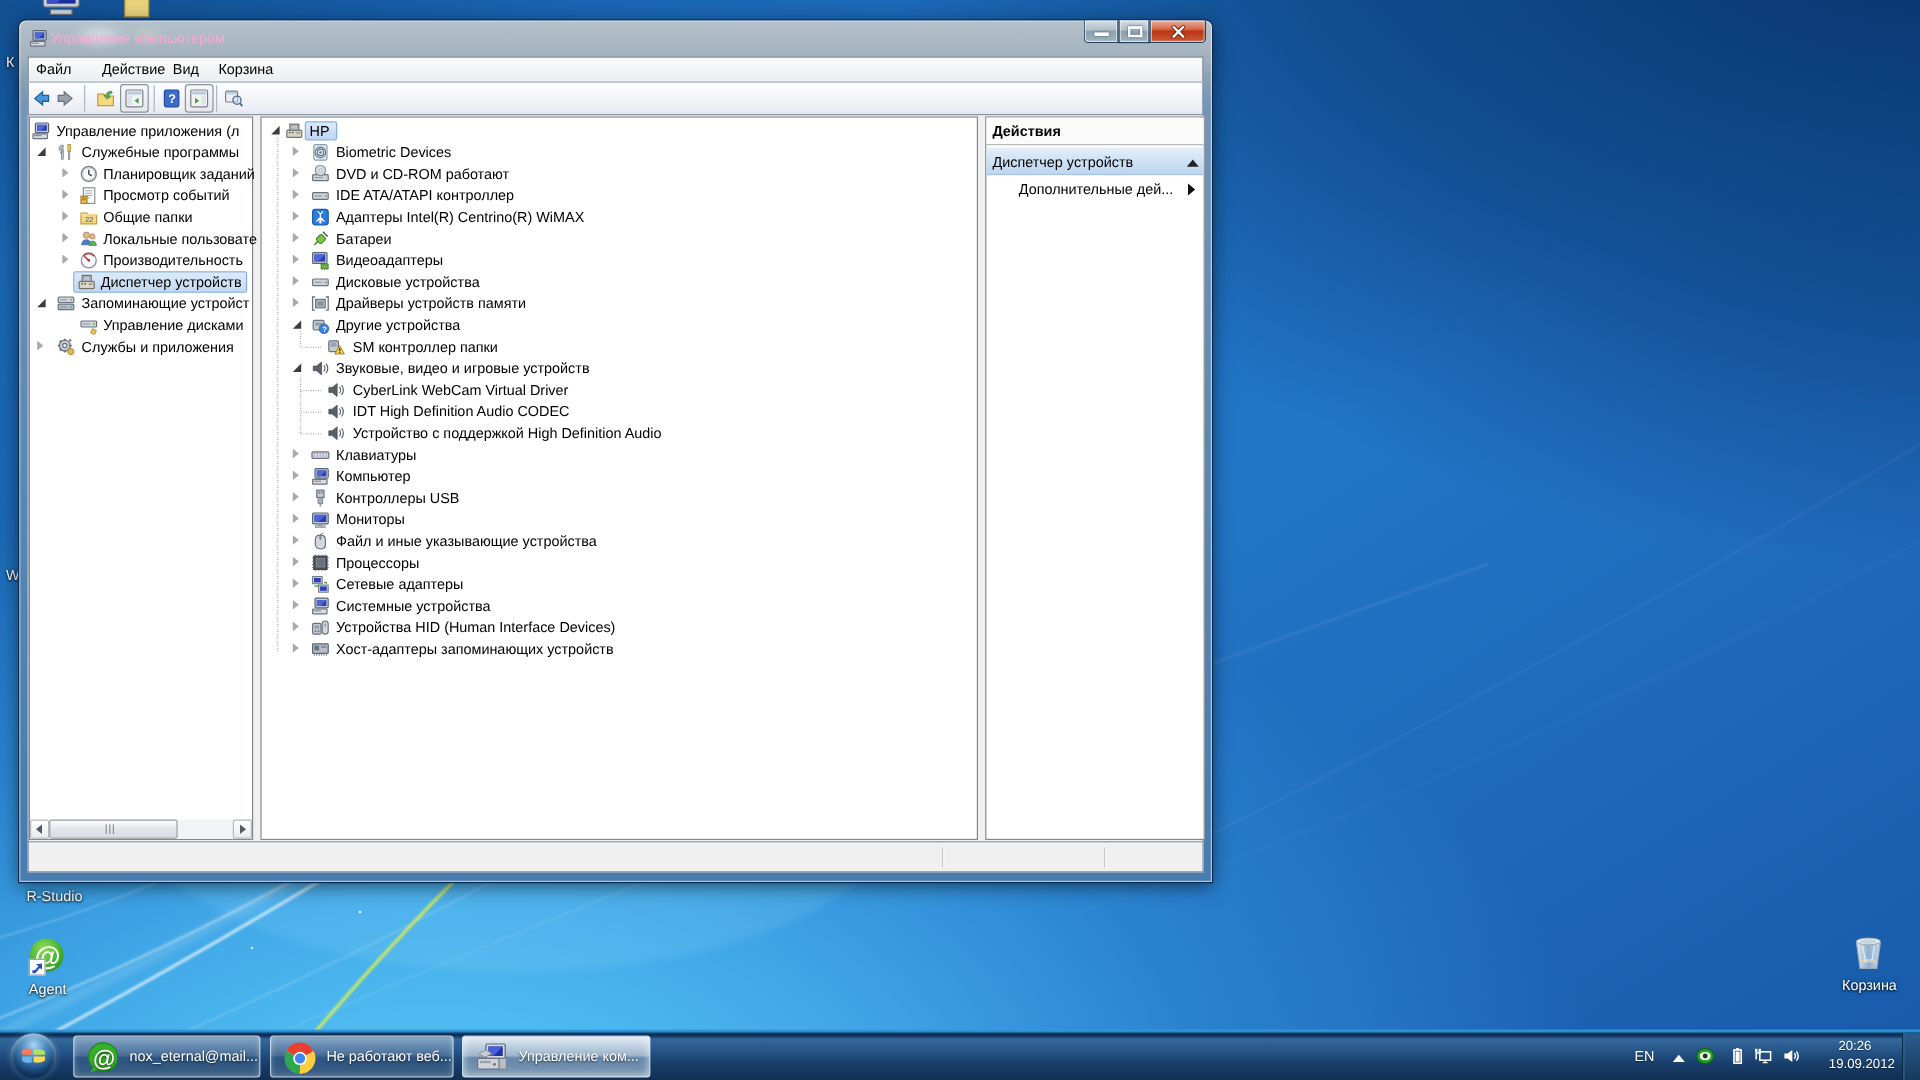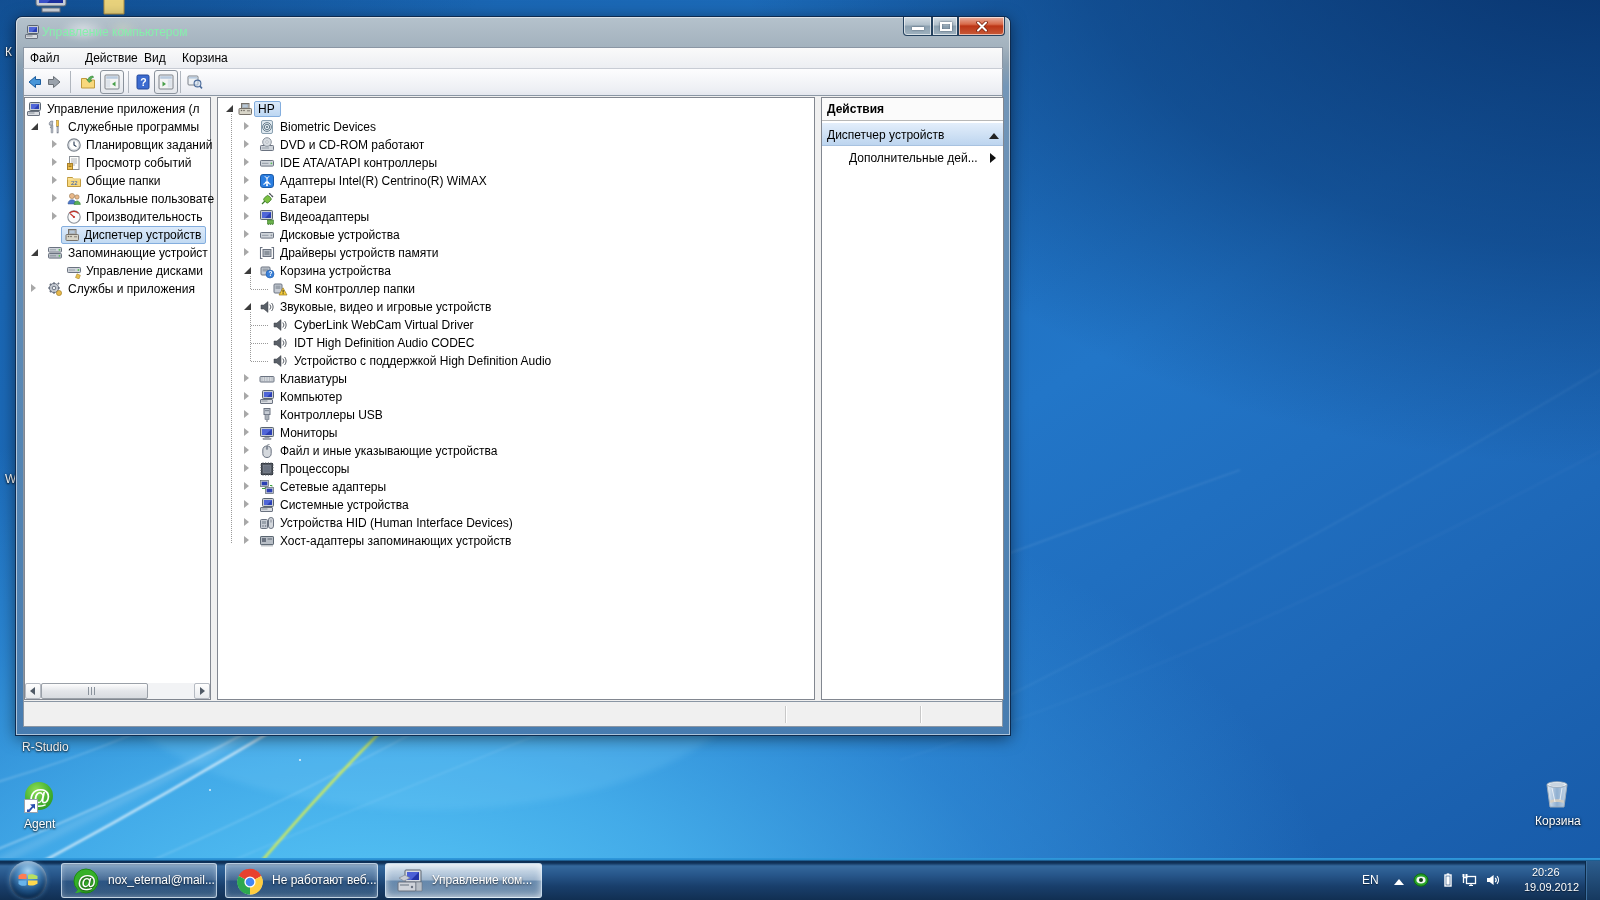--- a/index.html
+++ b/index.html
@@ -7,21 +7,21 @@
 radial-gradient(1250px 700px at 23% 106%, rgba(95,208,250,.95) 0%, rgba(75,185,242,.8) 28%, rgba(55,155,228,.5) 52%, rgba(45,125,205,0) 78%),
 radial-gradient(1250px 800px at 102% -12%, rgba(5,42,96,.95) 0%, rgba(7,50,108,.55) 45%, rgba(10,58,120,0) 72%),
 radial-gradient(900px 500px at -5% -15%, rgba(8,48,100,.6) 0%, rgba(10,55,110,0) 70%),
 linear-gradient(148deg, #1760ac 0%, #1d6cba 32%, #2276c8 55%, #1e68b8 78%, #175aa8 100%)}
 .lbl{position:absolute;color:#fff;font-size:12px;text-shadow:0 1px 2px rgba(0,0,0,.85),0 0 3px rgba(0,0,0,.5);white-space:nowrap}
 #win{position:absolute;left:16px;top:17px;width:994px;height:718px;border-radius:6px 6px 0 0;
 background:linear-gradient(180deg,#b5c2cc 0%,#a3b2be 30px,#8ba0b2 48px,#7396b8 70px,#5586b4 420px,#477cb0 718px);
 box-shadow:0 0 0 1px #0d2b50,0 3px 16px rgba(0,0,0,.55), inset 0 0 0 1px rgba(255,255,255,.55)}
 .wb{position:absolute;height:19px;border:1px solid #25425f;border-top:none;box-shadow:inset 0 0 0 1px rgba(255,255,255,.6)}
 .wb i,.wb b{position:absolute}
-#tbar{position:absolute;color:#86efac;font-size:12px;white-space:nowrap}
+#tbar{position:absolute;color:#f9a8d4;font-size:12px;white-space:nowrap}
 .tx{position:absolute;font-size:12px;line-height:18px;white-space:nowrap;color:#000}
 .ic{position:absolute;width:16px;height:16px}
 .ic svg{display:block}
 .ti,.tib{position:absolute}
 .tib{border:1px solid #8a929c;border-radius:3px;background:linear-gradient(#f8f9fa,#e4e7ec);padding:3px;width:24px;height:24px}
 .tib svg,.ti svg{display:block}
 .tsep{position:absolute;width:1px;height:22px;background:#b0b6be}
 .twe{position:absolute;width:0;height:0;border-bottom:7px solid #3c3c3c;border-left:7px solid transparent}
 .twc{position:absolute;width:0;height:0;border-left:5px solid #a8a8a8;border-top:4.5px solid transparent;border-bottom:4.5px solid transparent}
 .sel{position:absolute;height:18px;border-radius:2px;background:linear-gradient(#dceafa,#c2daf2);border:1px solid #84aede}
@@ -355,21 +355,21 @@
   </span>
 <span class="tx" style="left:280px;top:136px">DVD и CD-ROM работают</span>
 <i class="twc" style="left:244px;top:158px"></i>
 <span class="ic" style="left:259px;top:155px">
     <svg width="16" height="16" viewBox="0 0 16 16">
       <rect x="1.5" y="5.5" width="13" height="5.6" rx=".8" fill="#cfd4da" stroke="#6a7280"></rect>
       <rect x="3" y="7.8" width="6.5" height="1.1" fill="#98a0aa"></rect>
       <circle cx="12.4" cy="8.3" r=".9" fill="#58c058"></circle>
     </svg>
   </span>
-<span class="tx" style="left:280px;top:154px">IDE ATA/ATAPI контроллеры</span>
+<span class="tx" style="left:280px;top:154px">IDE ATA/ATAPI контроллер</span>
 <i class="twc" style="left:244px;top:176px"></i>
 <span class="ic" style="left:259px;top:173px">
     <svg width="16" height="16" viewBox="0 0 16 16">
       <rect x="1.5" y="1.5" width="13" height="13" rx="2.4" fill="#2a7de0" stroke="#1a5aa8"></rect>
       <path d="M4.5 11.5a5 5 0 0 1 7 0M6 9.8a3 3 0 0 1 4 0" stroke="#fff" stroke-width="1.1" fill="none"></path>
       <circle cx="8" cy="12.2" r="1" fill="#fff"></circle>
       <path d="M8 12V4.5M5.8 3.2 8 5.4l2.2-2.2" stroke="#fff" stroke-width="1" fill="none"></path>
     </svg>
   </span>
 <span class="tx" style="left:280px;top:172px">Адаптеры Intel(R) Centrino(R) WiMAX</span>
@@ -413,21 +413,21 @@
 <span class="tx" style="left:280px;top:244px">Драйверы устройств памяти</span>
 <i class="twe" style="left:244px;top:267px"></i>
 <span class="ic" style="left:259px;top:263px">
     <svg width="16" height="16" viewBox="0 0 16 16">
       <rect x="2" y="4" width="9" height="8" rx="1" fill="#c7ccd4" stroke="#6a7280"></rect>
       <rect x="3.5" y="5.5" width="6" height="3" fill="#9aa2ac"></rect>
       <circle cx="11" cy="11" r="4" fill="#3a80d8" stroke="#1c5aa8" stroke-width=".6"></circle>
       <text x="9.6" y="13.4" font-size="6.5" fill="#fff" font-weight="bold">?</text>
     </svg>
   </span>
-<span class="tx" style="left:280px;top:262px">Корзина устройства</span>
+<span class="tx" style="left:280px;top:262px">Другие устройства</span>
 <span class="ic" style="left:272px;top:281px">
     <svg width="16" height="16" viewBox="0 0 16 16">
       <rect x="2" y="3" width="8" height="9" rx="1" fill="#c7ccd4" stroke="#6a7280"></rect>
       <rect x="3.5" y="4.5" width="5" height="3.5" fill="#9aa2ac"></rect>
       <path d="M11 6.8 15 14H7z" fill="#f8cf3c" stroke="#9a7820" stroke-width=".7"></path>
       <rect x="10.6" y="9" width="1" height="2.6" fill="#332"></rect>
       <rect x="10.6" y="12.2" width="1" height="1" fill="#332"></rect>
     </svg>
   </span>
 <span class="tx" style="left:294px;top:280px">SM контроллер папки</span>

